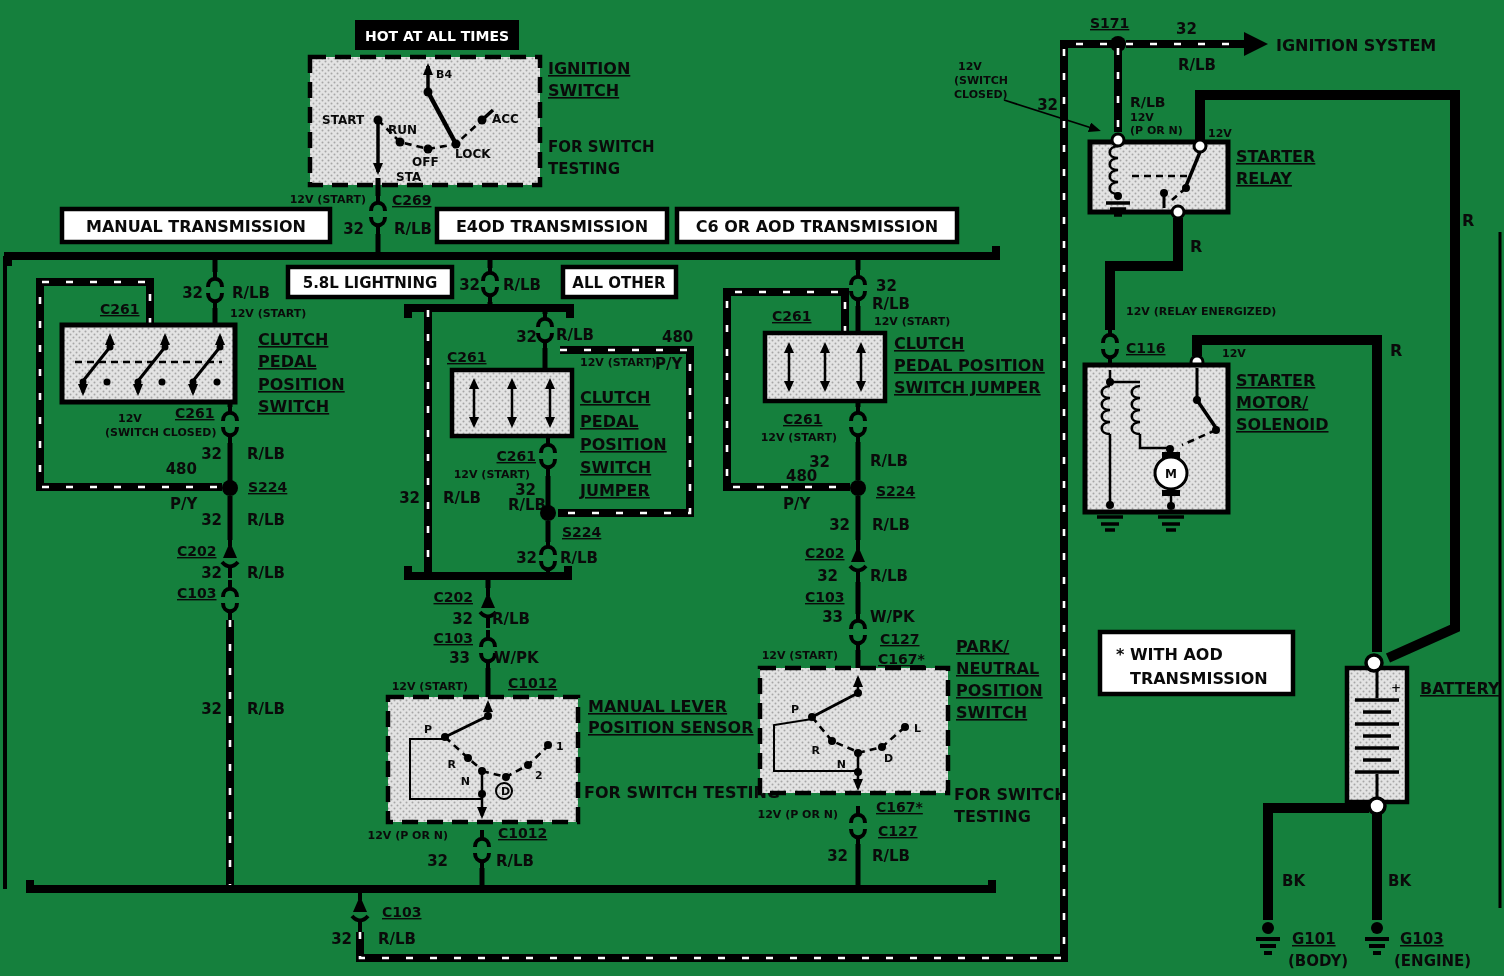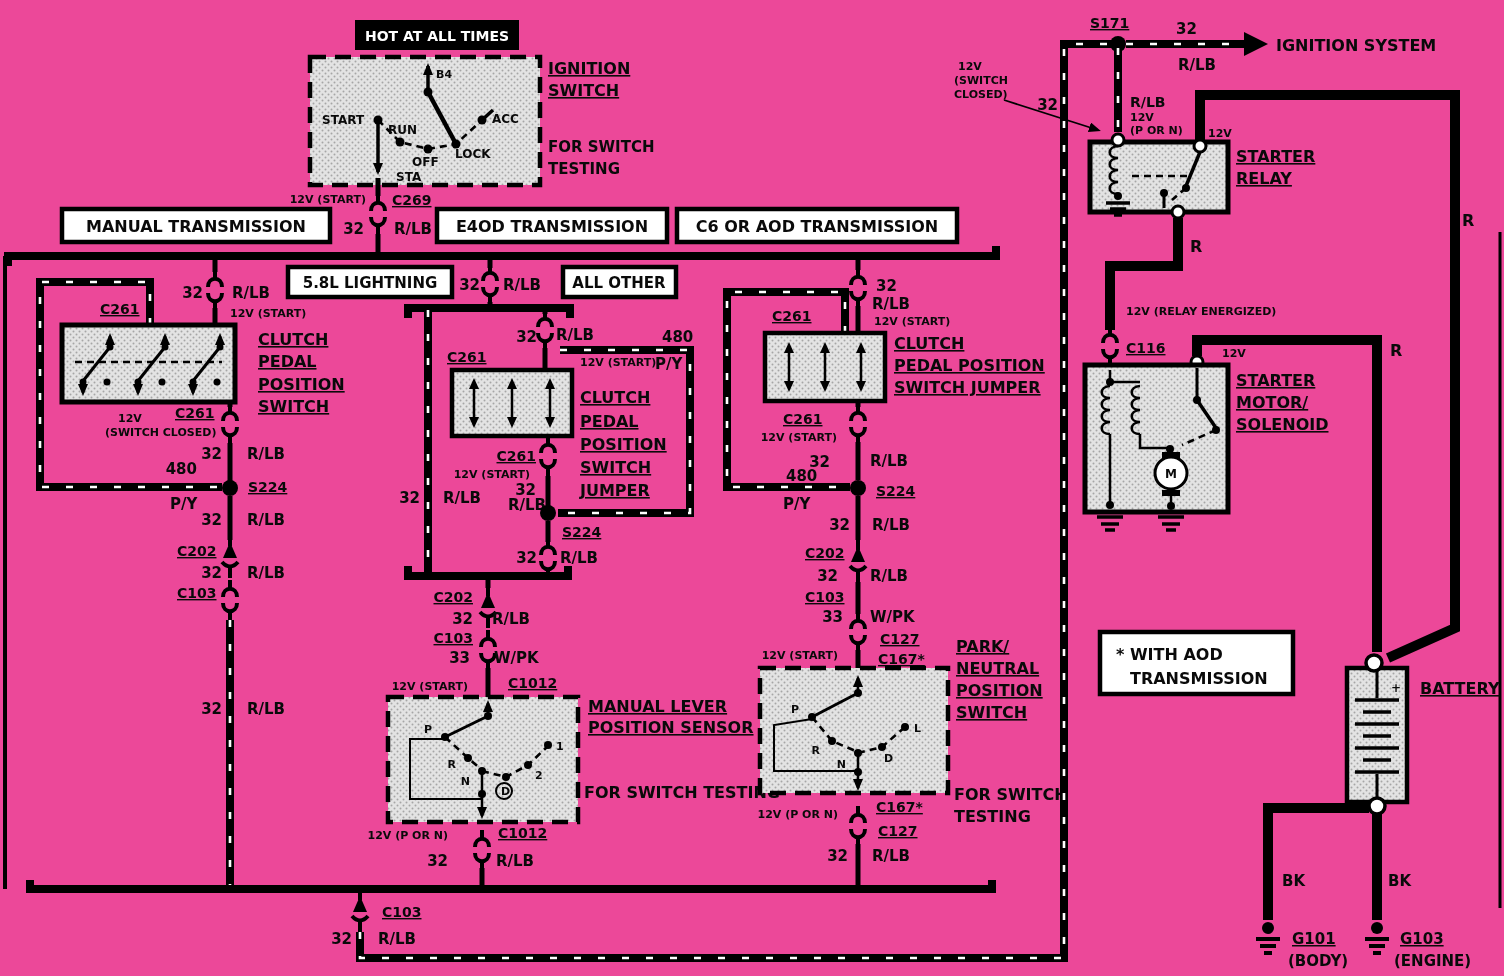--- a/index.html
+++ b/index.html
@@ -1,16 +1,16 @@
 <!DOCTYPE html>
 <html><head>
 <meta charset="utf-8">
 <style>
   html,body{margin:0;padding:0;background:#fff;}
-  .stage{position:relative;width:1504px;height:976px;background:#ec4899;overflow:hidden;}
+  .stage{position:relative;width:1504px;height:976px;background:#15803d;overflow:hidden;}
   svg{position:absolute;left:0;top:0;}
   text{fill:#0a0a0a;}
   .tb{font:bold 15px "DejaVu Sans","Liberation Sans",sans-serif;}
   .tm{font:bold 14px "DejaVu Sans","Liberation Sans",sans-serif;}
   .ts{font:bold 11px "DejaVu Sans","Liberation Sans",sans-serif;}
   .tp{font:bold 12px "DejaVu Sans","Liberation Sans",sans-serif;}
   .tg{font:bold 16px "DejaVu Sans","Liberation Sans",sans-serif;}
   .und{text-decoration:underline;}
   .wht{fill:#ffffff;}
   .wz{stroke:#000;stroke-width:8;fill:none;}

